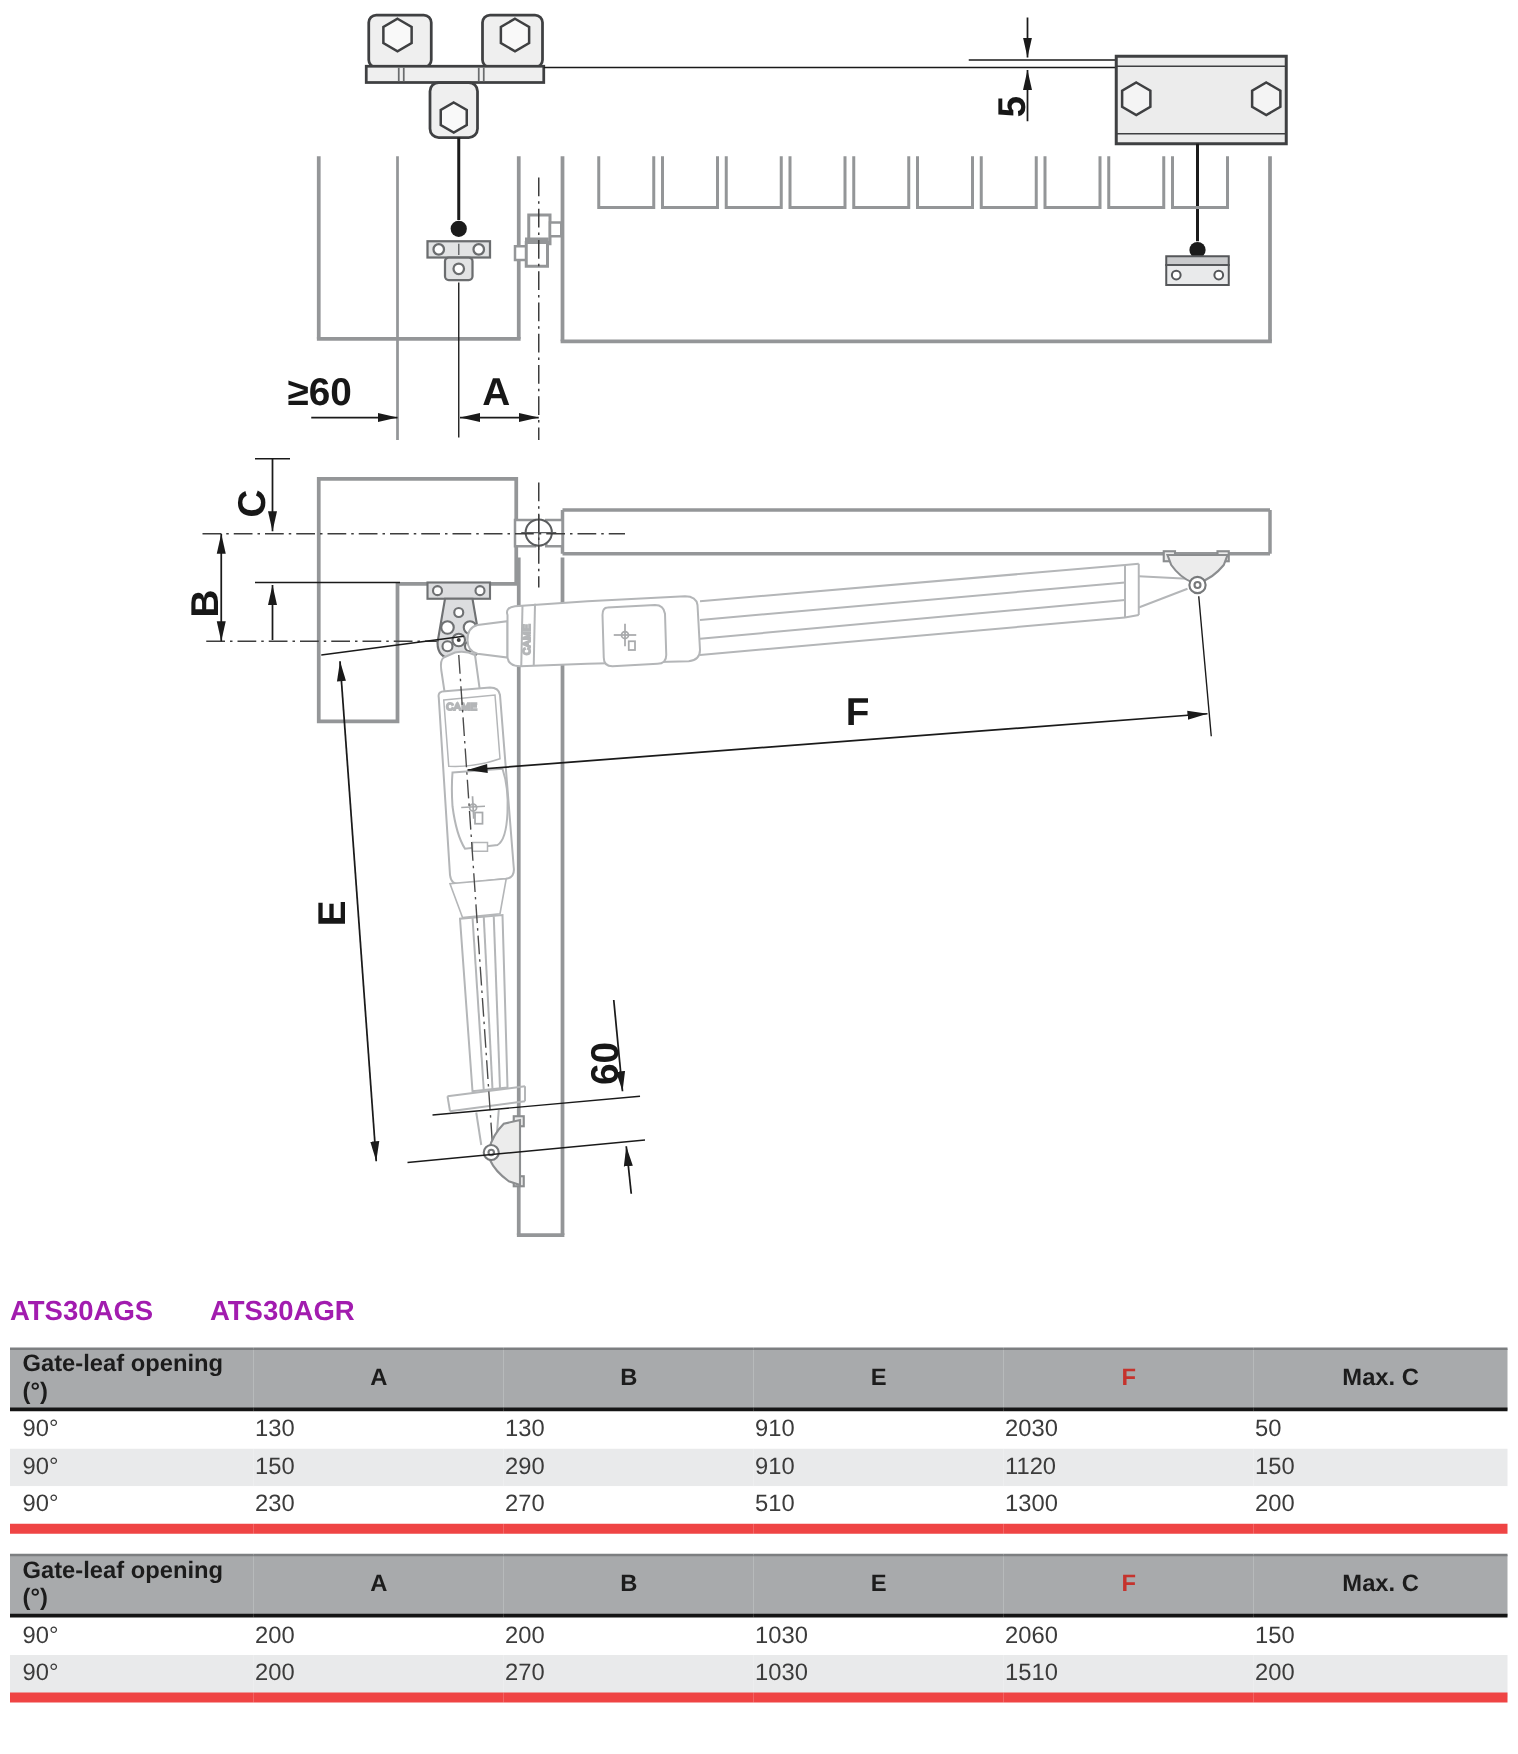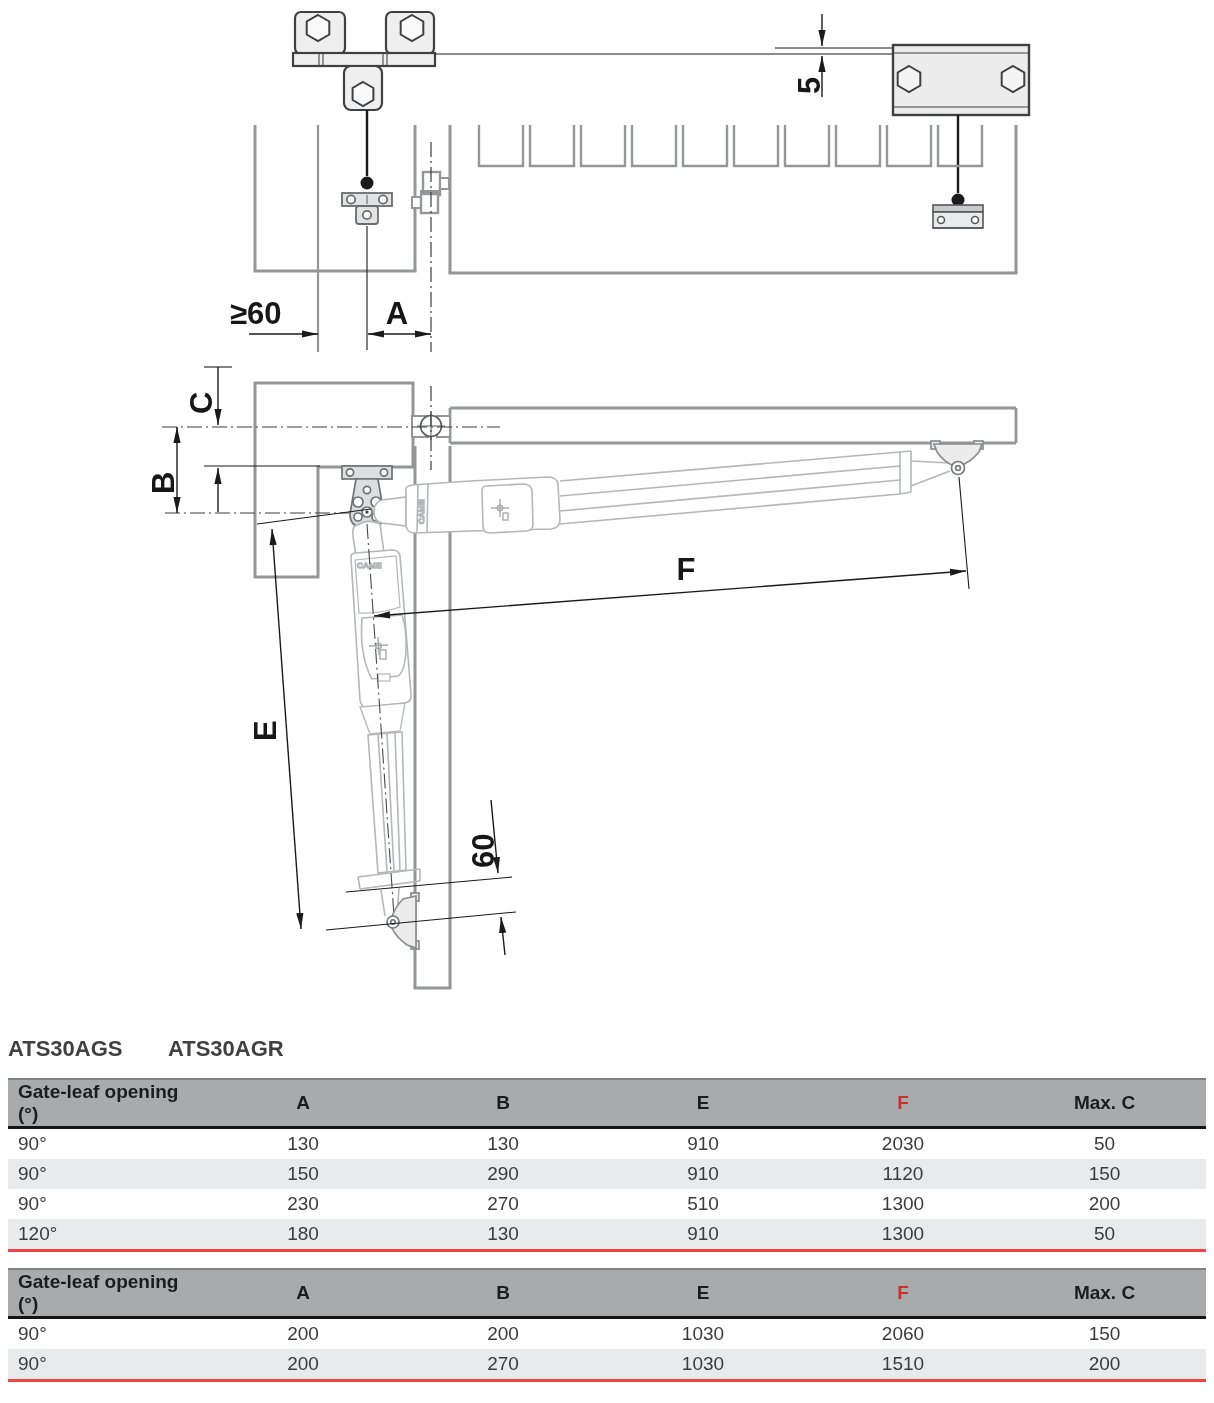--- a/index.html
+++ b/index.html
@@ -4,30 +4,30 @@
 <style>
   html,body { margin:0; padding:0; background:#ffffff; }
   body { width:1214px; height:1403px; overflow:hidden;
          font-family:"Liberation Sans", sans-serif; }
 
   svg.diagram { display:block; }
   svg.diagram text { font-family:"Liberation Sans", sans-serif; font-weight:bold; fill:#171717; }
   svg.diagram text.dim { font-size:31px; }
   svg.diagram text.brand { font-size:8px; font-weight:normal; fill:#95979a; letter-spacing:.5px; }
 
-  .models { display:flex; margin:6px 0 0 8px; font-size:22px; font-weight:bold; color:#404040; }
+  .models { display:flex; margin:6px 0 0 8px; font-size:22px; font-weight:bold; color:#a21caf; }
   .models span:first-child { width:160px; }
 
   table.dims { border-collapse:collapse; table-layout:fixed; margin:16px 0 0 8px;
-               width:1198px; font-size:19px; border-bottom:3px solid #ef4444; }
+               width:1198px; font-size:19px; border-bottom:8px solid #ef4444; }
   table.dims thead th { background:#a8aaac; font-weight:bold; color:#1c1c1c; height:27px;
                border-top:2px solid #7d7f81; border-bottom:3px solid #141414;
                text-align:center; font-size:19px; }
   table.dims th.c1, table.dims td.c1 { text-align:left; padding-left:10px; }
-  table.dims tbody td { height:28px; color:#3b3b3b; text-align:center; background:#ffffff; }
+  table.dims tbody td { height:28px; color:#3b3b3b; text-align:left; background:#ffffff; }
   table.dims tbody tr.alt td { background:#e9eaeb; }
 </style>
 </head>
 <body>
 
 <svg class="diagram" width="1214" height="1030" viewBox="0 0 1214 1030">
   <defs>
     <marker id="aE" markerUnits="userSpaceOnUse" markerWidth="17" markerHeight="9" refX="16" refY="4.5" orient="auto">
       <path d="M16,4.5 L0,0.9 L0,8.1 Z" fill="#1a1a1a"></path>
     </marker>
@@ -323,28 +323,20 @@
           <td>150</td>
         </tr>
         <tr>
           <td class="c1">90°</td>
           <td>230</td>
           <td>270</td>
           <td>510</td>
           <td>1300</td>
           <td>200</td>
         </tr>
-        <tr class="alt">
-          <td class="c1">120°</td>
-          <td>180</td>
-          <td>130</td>
-          <td>910</td>
-          <td>1300</td>
-          <td>50</td>
-        </tr>
       </tbody>
   </table>
 </div>
 
 <div class="section" style="margin-top:16px;">
   <table class="dims">
     <colgroup>
       <col style="width:195px">
         <col style="width:200px">
         <col style="width:200px">

